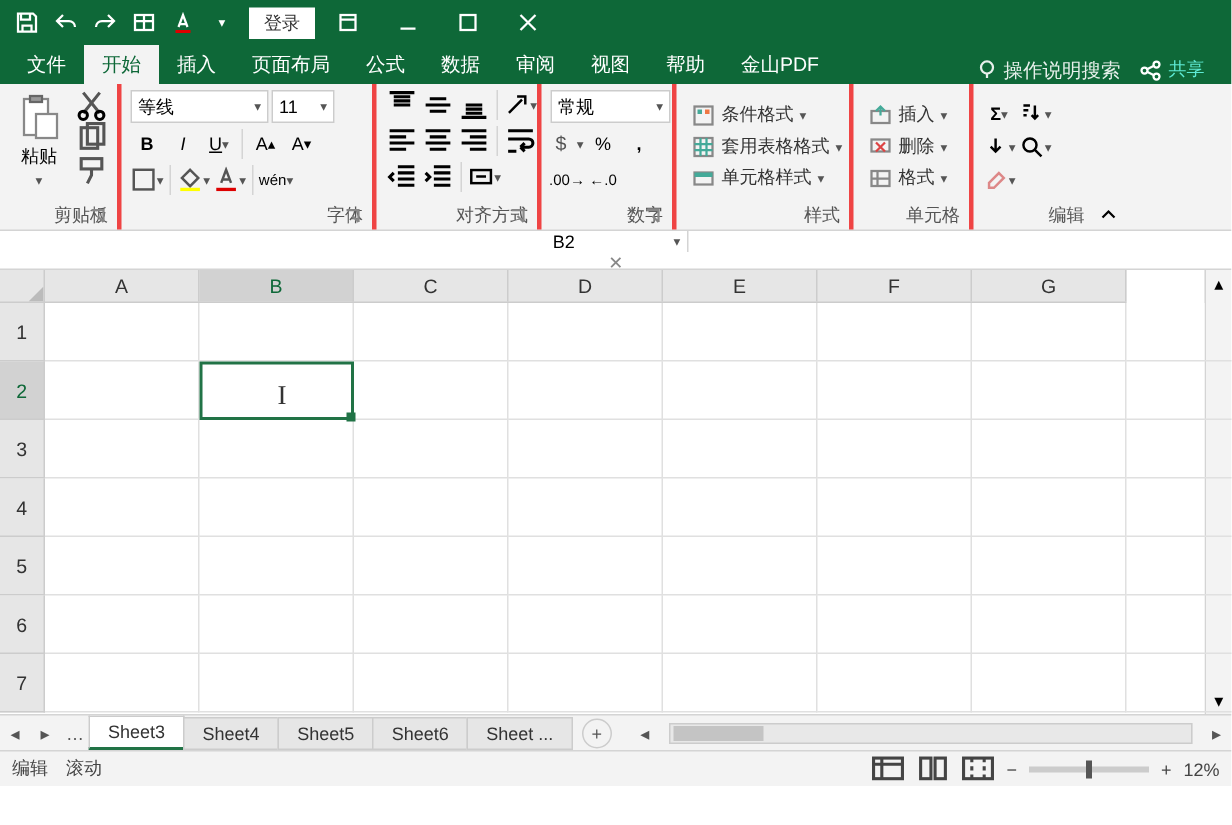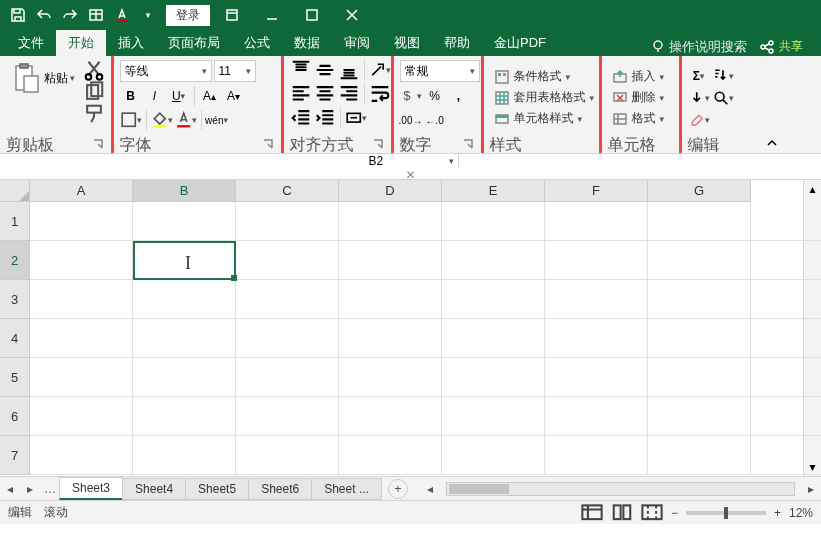--- a/index.html
+++ b/index.html
@@ -20,23 +20,23 @@
 .tabs { height: 26px; background: #0e6838; display: flex; align-items: flex-end; padding: 0 6px; color: #fff; font-size: 13px; }
 .tab { padding: 4px 12px; cursor: pointer; }
 .tab.active { background: #f3f3f3; color: #0e6838; }
 .tabs-right { margin-left: auto; display: flex; align-items: center; gap: 8px; padding-right: 8px; }
 .tell-me { display: flex; align-items: center; gap: 4px; opacity: 0.9; }
 
 
 .ribbon { height: 98px; background: #f3f3f3; border-bottom: 1px solid #d4d4d4; display: flex; }
 .group { border-right: 3px solid #ef4444; padding: 4px 6px 2px; display: flex; flex-direction: column; }
 .group-body { flex: 1; display: flex; align-items: flex-start; gap: 4px; }
-.group-label { text-align: left; font-size: 16px; color: #555; height: 16px; position: relative; }
+.group-label { text-align: right; font-size: 12px; color: #555; height: 16px; position: relative; }
 .dlg-launcher { position: absolute; right: 2px; bottom: 2px; width: 10px; height: 10px; cursor: pointer; }
-.big-btn { display: flex; flex-direction: row; align-items: center; gap: 2px; padding: 2px 4px; cursor: pointer; }
+.big-btn { display: flex; flex-direction: column; align-items: center; gap: 2px; padding: 2px 4px; cursor: pointer; }
 .big-btn svg { width: 32px; height: 32px; }
 .small-col { display: flex; flex-direction: column; gap: 2px; }
 .small-btn { width: 22px; height: 20px; display: flex; align-items: center; justify-content: center; cursor: pointer; }
 .small-row { display: flex; align-items: center; gap: 2px; }
 .combo { background: #fff; border: 1px solid #ccc; height: 22px; display: flex; align-items: center; padding: 0 4px; font-size: 12px; gap: 4px; }
 .combo .dd { margin-left: auto; }
 .sep { width: 1px; background: #d4d4d4; margin: 0 2px; align-self: stretch; }
 .row-btn { display: flex; align-items: center; gap: 4px; padding: 1px 4px; cursor: pointer; font-size: 12px; color: #333; white-space: nowrap; }
 .row-btn svg { width: 16px; height: 16px; flex-shrink: 0; }
 .ribbon-collapse { width: 20px; display: flex; align-items: flex-end; justify-content: center; padding-bottom: 4px; cursor: pointer; }
@@ -164,21 +164,21 @@
   <div class="tab">帮助</div>
   <div class="tab">金山PDF</div>
   <div class="tabs-right">
     <div class="tell-me">
       <svg width="14" height="14" viewBox="0 0 14 14">
           <circle cx="7" cy="5" r="4"></circle>
           <path d="M7 9v3"></path>
         </svg>
       <span>操作说明搜索</span>
     </div>
-    <div class="row-btn" style="color:#bef264">
+    <div class="row-btn" style="color:#5eead4">
       <svg viewBox="0 0 16 16" style="stroke:#fff">
           <circle cx="12" cy="4" r="2"></circle>
           <circle cx="4" cy="8" r="2"></circle>
           <circle cx="12" cy="12" r="2"></circle>
           <path d="M6 7l4-2M6 9l4 2"></path>
         </svg>
       <span>共享</span>
     </div>
   </div>
 </div>

